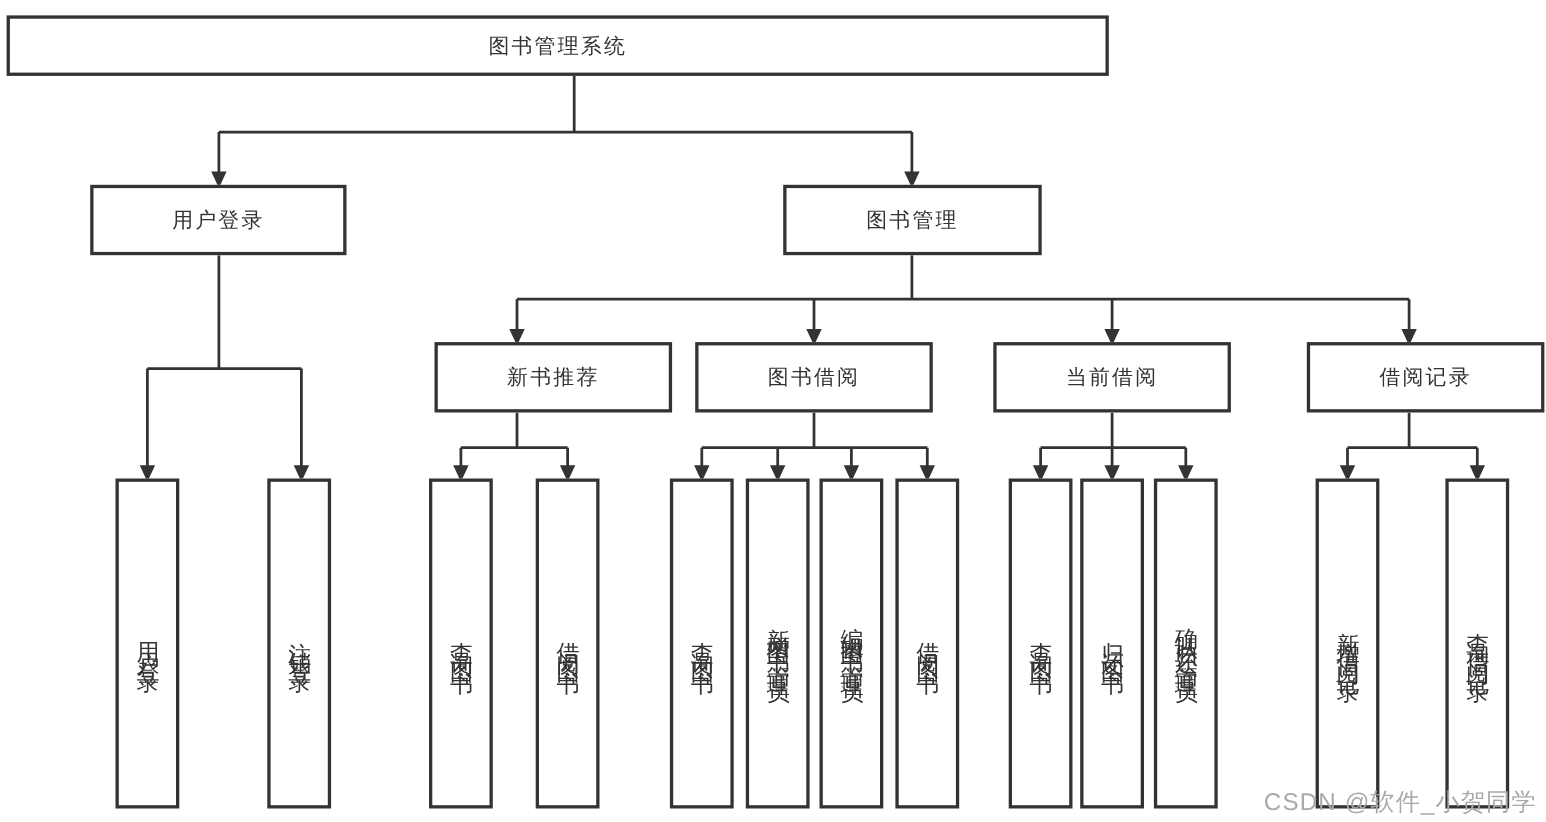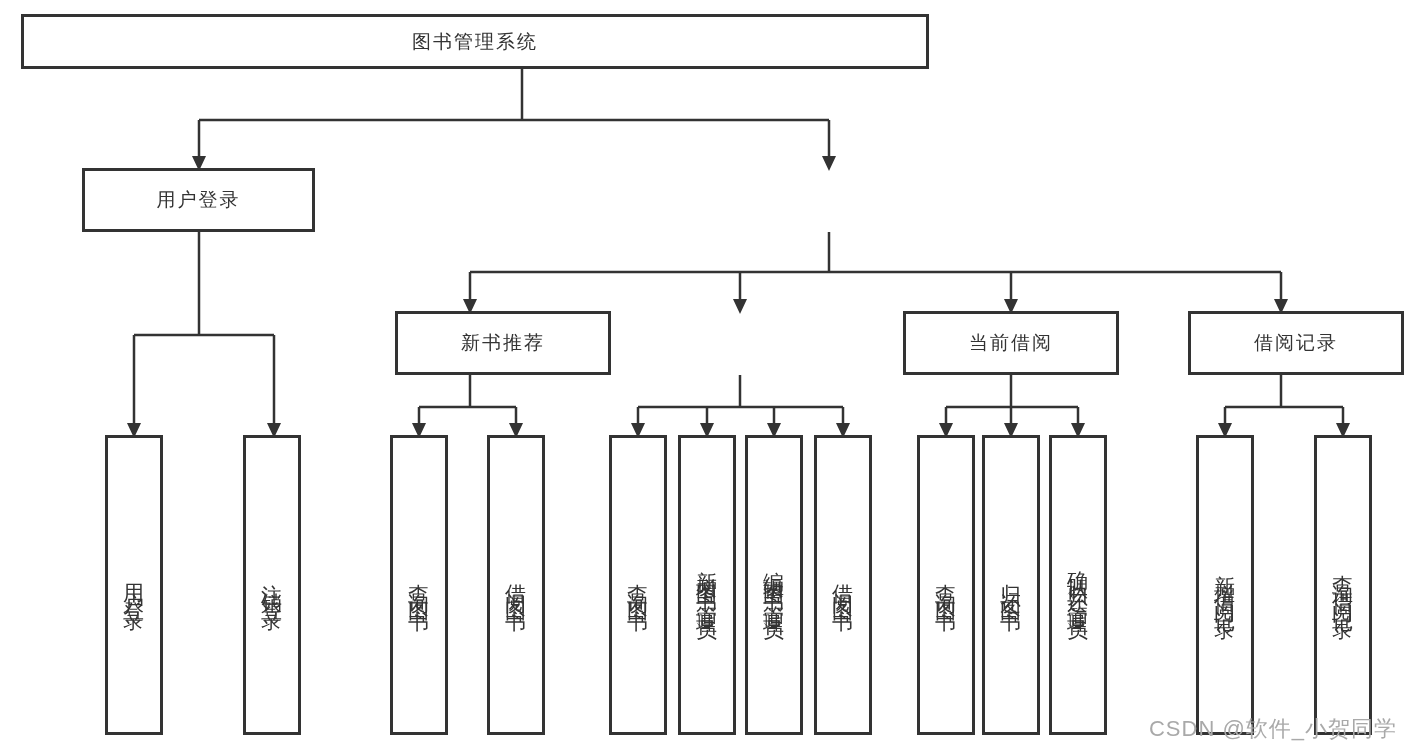--- a/index.html
+++ b/index.html
@@ -28,21 +28,21 @@
     display: flex;
     align-items: center;
     justify-content: center;
     z-index: 2;
   }
   .node.hbox {
     font-size: 19px;
     letter-spacing: 2px;
     white-space: nowrap;
   }
-  .node.root  { left: 21px;  top: 14px;  width: 908px; height: 55px; }
+  .node.root  { left: 6px;  top: 14px;  width: 1002px; height: 55px; }
   .node.l2a   { left: 82px;  top: 168px; width: 233px;  height: 64px; }
   .node.l2b   { left: 712px; top: 168px; width: 235px;  height: 64px; }
   .node.l3    { top: 311px;  height: 64px; width: 216px; }
   .node.l3a   { left: 362px; margin-left: 33px; }
   .node.l3b   { left: 632px; }
   .node.l3c   { left: 903px; }
   .node.l3d   { left: 1173px; margin-left: 15px; }
   .node.leaf  {
     top: 435px; height: 300px; width: 58px;
   }
@@ -149,24 +149,30 @@
     </g>
   </svg>
 
   <div class="node hbox root">
     <span>图书管理系统</span>
   </div>
 
   <div class="node hbox l2a">
     <span>用户登录</span>
   </div>
+  <div class="node hbox l2b">
+    <span>图书管理</span>
+  </div>
 
   <div class="node hbox l3 l3a">
     <span>新书推荐</span>
   </div>
+  <div class="node hbox l3 l3b">
+    <span>图书借阅</span>
+  </div>
   <div class="node hbox l3 l3c">
     <span>当前借阅</span>
   </div>
   <div class="node hbox l3 l3d">
     <span>借阅记录</span>
   </div>
 
   <div class="node leaf p1">
     <span class="vtext">用户登录</span>
   </div>

